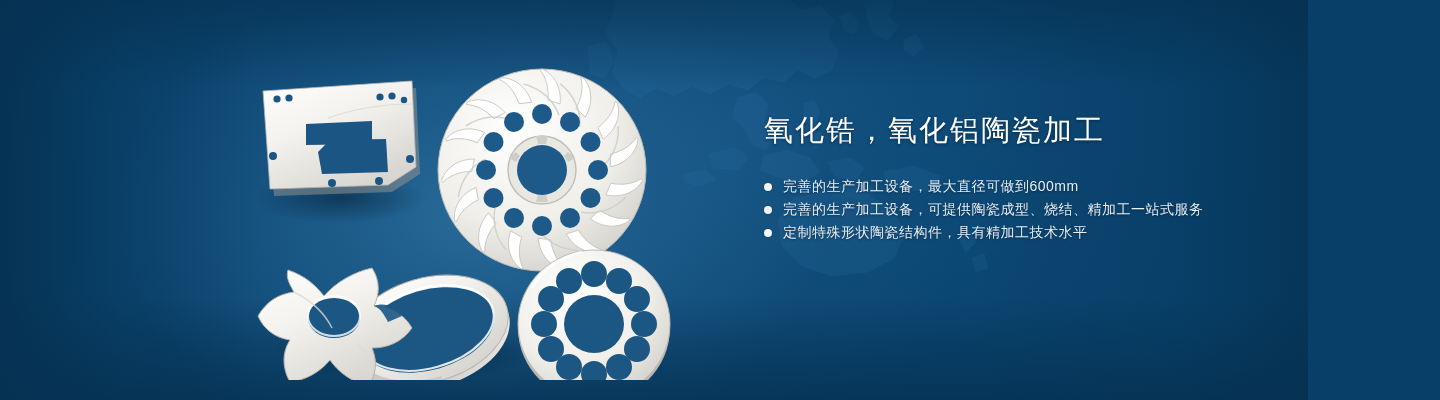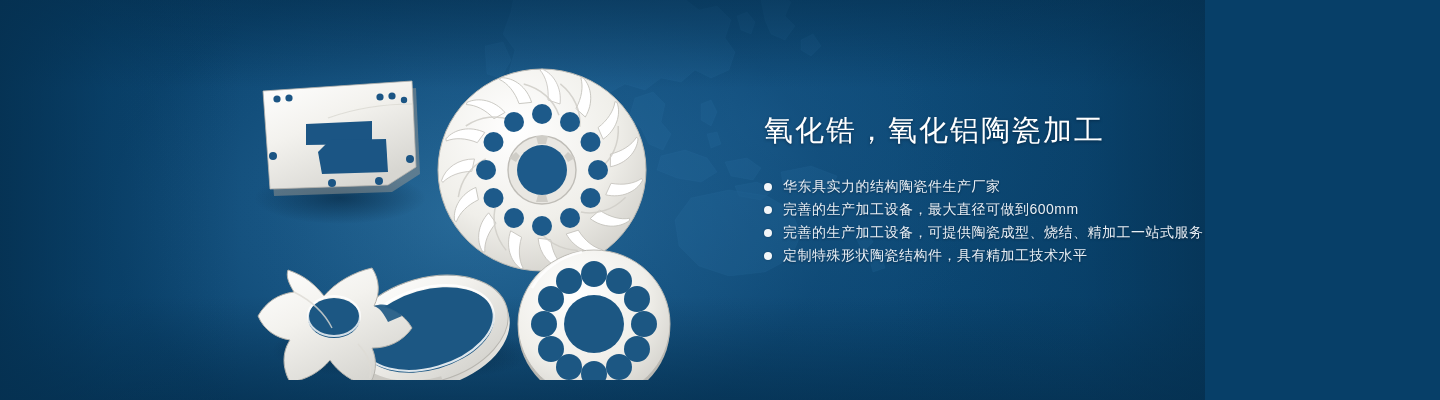--- a/index.html
+++ b/index.html
@@ -6,21 +6,21 @@
     margin: 0;
     padding: 0;
     background: #073f68;
   }
   body {
     font-family: "Liberation Sans", "DejaVu Sans", sans-serif;
   }
 
   .banner {
     position: relative;
-    width: 1205px;
+    width: 1308px;
     height: 400px;
     overflow: hidden;
     background: #08436e;
   }
 
   
   .bg-base {
     position: absolute;
     inset: 0;
     background: #08436e;
@@ -336,24 +336,20 @@
       </g>
     </svg>
   </div>
 
   <div class="copy">
     <div class="headline">氧化锆，氧化铝陶瓷加工</div>
 
     <ul class="bullets">
       <li class="bullet-row">
         <span class="bullet-dot"></span>
-        <span class="bullet-text">华东具实力的结构陶瓷件生产厂家</span>
-      </li>
-      <li class="bullet-row">
-        <span class="bullet-dot"></span>
         <span class="bullet-text">完善的生产加工设备，最大直径可做到600mm</span>
       </li>
       <li class="bullet-row">
         <span class="bullet-dot"></span>
         <span class="bullet-text">完善的生产加工设备，可提供陶瓷成型、烧结、精加工一站式服务</span>
       </li>
       <li class="bullet-row">
         <span class="bullet-dot"></span>
         <span class="bullet-text">定制特殊形状陶瓷结构件，具有精加工技术水平</span>
       </li>

